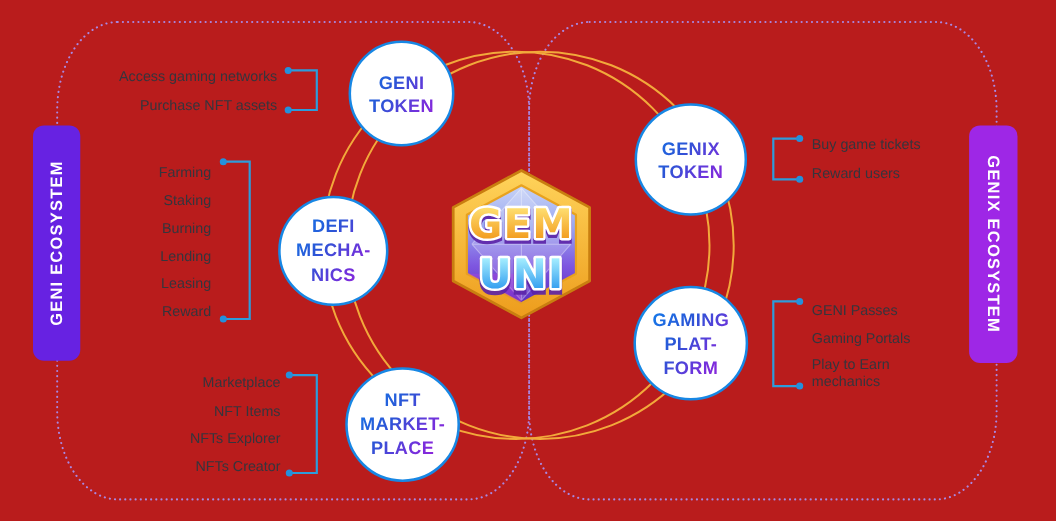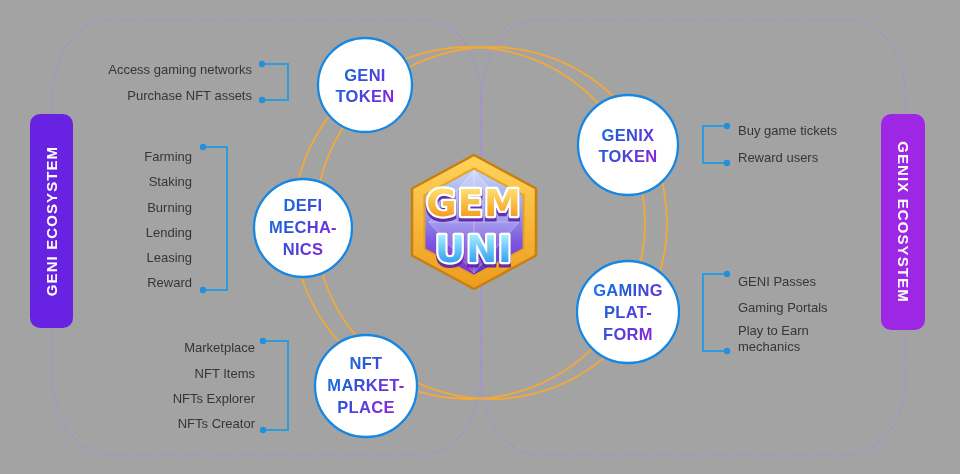--- a/index.html
+++ b/index.html
@@ -1,16 +1,16 @@
 <!DOCTYPE html>
 <html><head>
 <meta charset="utf-8">
 <style>
   html,body{margin:0;padding:0;background:#ffffff;}
-  .stage{width:960px;height:474px;position:relative;background:#a3a3a3;overflow:hidden;}
+  .stage{width:960px;height:474px;position:relative;background:#b91c1c;overflow:hidden;}
   svg{display:block;font-family:"Liberation Sans",sans-serif;}
   .lbl{font-size:13px;fill:#35353d;}
   .node-title{font-size:16.5px;font-weight:bold;letter-spacing:.3px;}
   .badge-txt{font-size:15px;font-weight:bold;fill:#ffffff;letter-spacing:1.1px;}
   .logo-big{font-family:"DejaVu Sans",sans-serif;font-size:37px;font-weight:bold;letter-spacing:1px;}
   .bracket{fill:none;stroke:#2d9cdb;stroke-width:2;}
   .bdot{fill:#2490dc;}
   .node-circle{fill:#ffffff;stroke:#1787e4;stroke-width:2.3;}
   .ring{fill:none;stroke:#f2a93b;stroke-width:1.8;}
   .boundary{fill:none;stroke:#a888e2;stroke-width:1.9;stroke-dasharray:0.1 4.6;stroke-linecap:round;}

